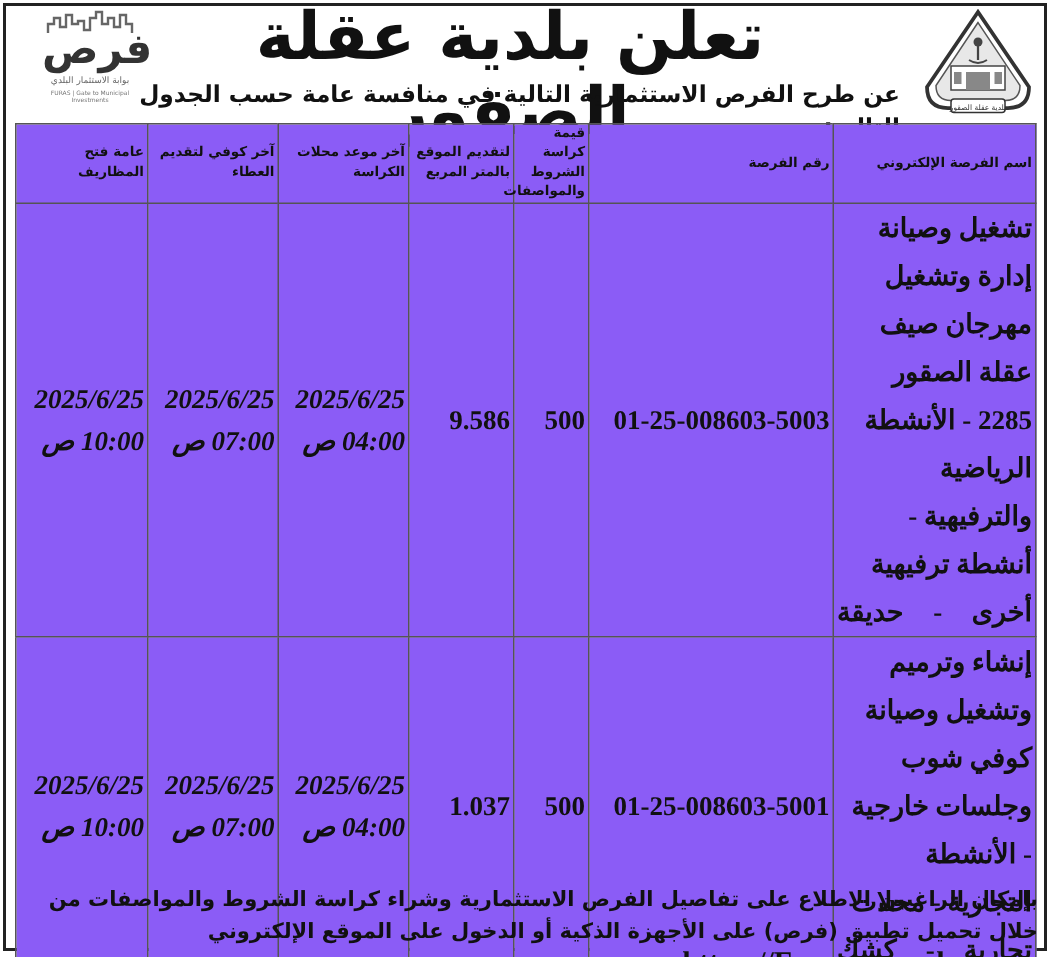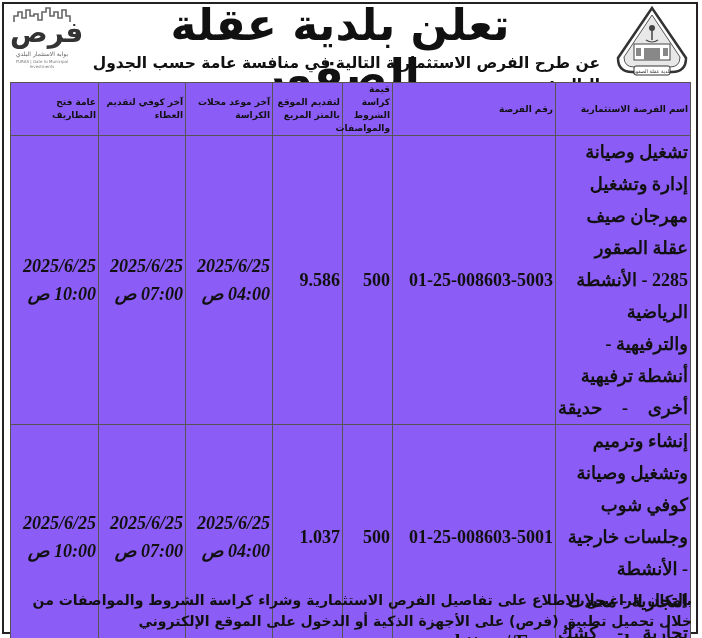--- a/index.html
+++ b/index.html
@@ -1,18 +1,18 @@
 <!DOCTYPE html>
 <html><head>
 <meta charset="utf-8">
 <style>
   html, body { margin:0; padding:0; background:#ffffff; }
   body { width:702px; height:638px; position:relative; overflow:hidden; font-family:"DejaVu Sans", sans-serif; color:#111; }
   .frame { position:absolute; left:2px; top:2px; width:696px; height:632px; border:2px solid #222; box-sizing:border-box; background:#fff; }
-  .logo-left { position:absolute; left:6px; top:4px; width:72px; height:70px; }
+  .logo-left { position:absolute; left:24px; top:4px; width:72px; height:70px; }
   .logo-left .skyline { position:absolute; left:6px; top:2px; width:60px; height:18px; }
   .logo-left .brand { position:absolute; left:4px; top:14px; width:64px; text-align:center; font-size:28px; font-weight:bold; color:#333; line-height:30px; }
   .logo-left .sub1 { position:absolute; left:0; top:46px; width:72px; text-align:center; font-size:6px; color:#666; }
   .logo-left .sub2 { position:absolute; left:0; top:55px; width:72px; text-align:center; font-size:4px; color:#777; }
   .emblem { position:absolute; right:8px; top:6px; width:84px; height:74px; }
   .title { position:absolute; left:100px; top:0px; width:480px; text-align:center; font-family:"DejaVu Sans", sans-serif; font-weight:bold; font-size:44px; line-height:50px; color:#111; direction:rtl; letter-spacing:-1px; }
   .subtitle { position:absolute; left:90px; top:52px; width:510px; text-align:right; font-weight:bold; font-size:15.5px; line-height:22px; direction:rtl; color:#111; }
   table.grid { position:absolute; left:10px; top:82px; width:680px; border-collapse:collapse; direction:rtl; table-layout:fixed; }
   table.grid th, table.grid td { border:1.5px solid #555; background:#8b5cf6; text-align:right; vertical-align:middle; padding:0 2px; }
   table.grid th { height:46px; font-size:9px; font-weight:bold; line-height:13px; color:#111; }
@@ -61,21 +61,21 @@
     <col style="width:135px">
     <col style="width:163px">
     <col style="width:50px">
     <col style="width:70px">
     <col style="width:87px">
     <col style="width:87px">
     <col style="width:88px">
   </colgroup>
   <thead>
     <tr>
-      <th>اسم الفرصة الاستثمارية</th>
+      <th>اسم الفرصة الإلكتروني</th>
       <th>رقم الفرصة</th>
       <th>قيمة كراسة الشروط والمواصفات</th>
       <th>لتقديم الموقع بالمتر المربع</th>
       <th>آخر موعد محلات الكراسة</th>
       <th>آخر كوفي لتقديم العطاء</th>
       <th>عامة فتح المظاريف</th>
     </tr>
   </thead>
   <tbody>
     <tr class="r1">

